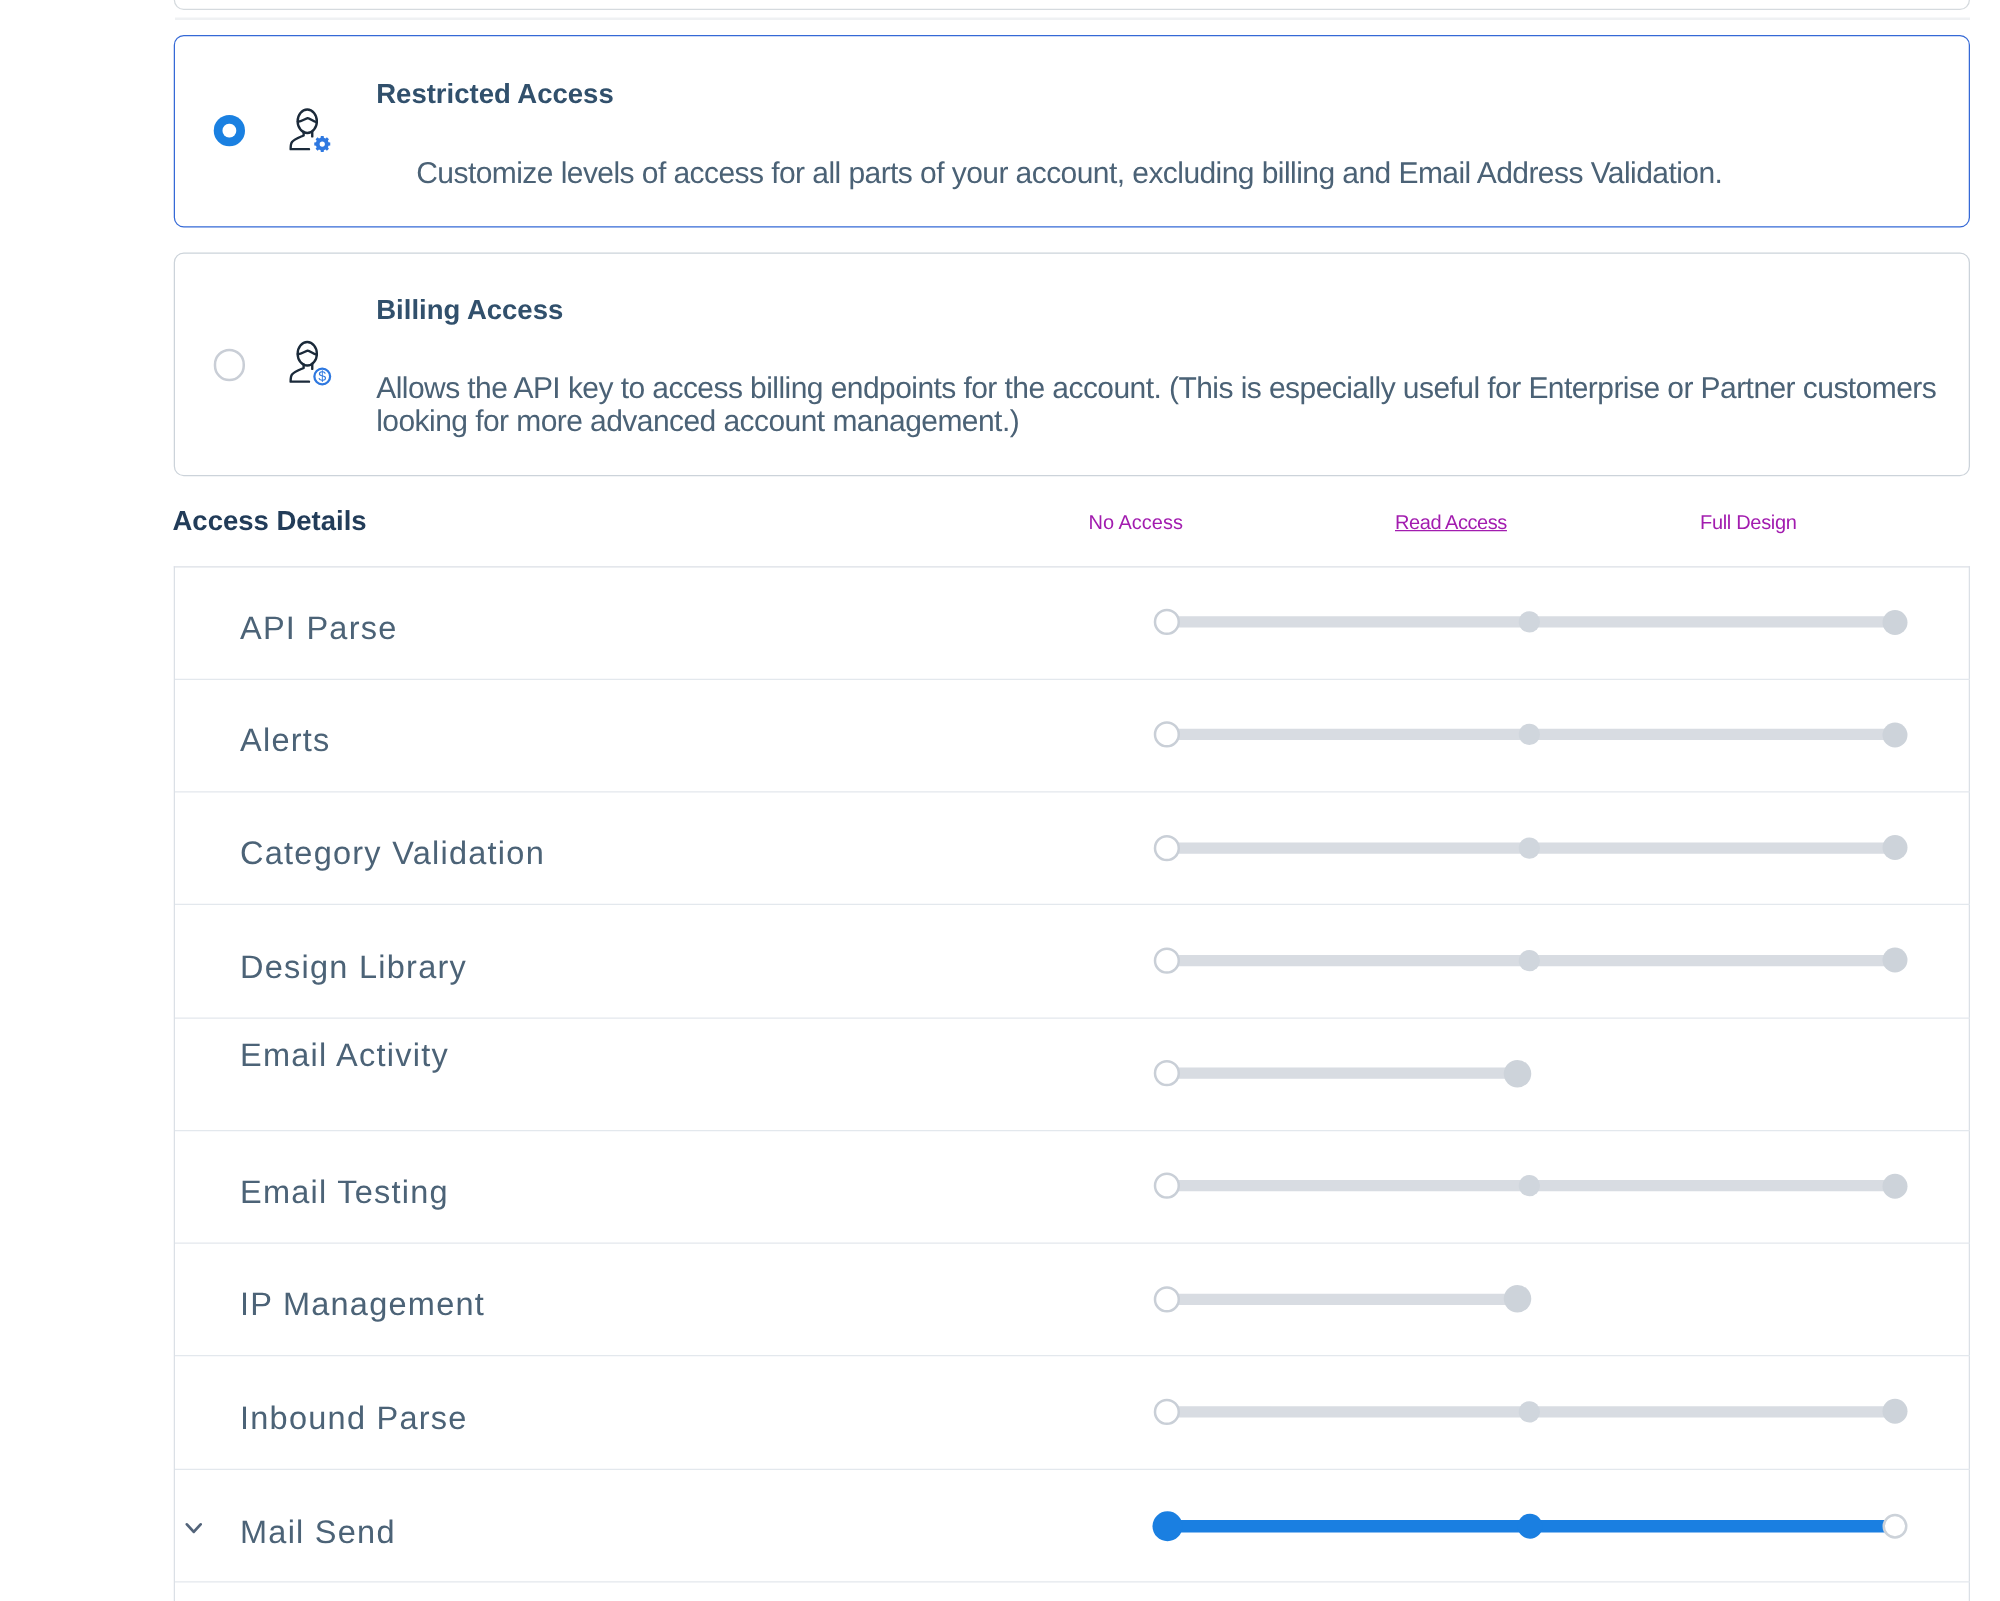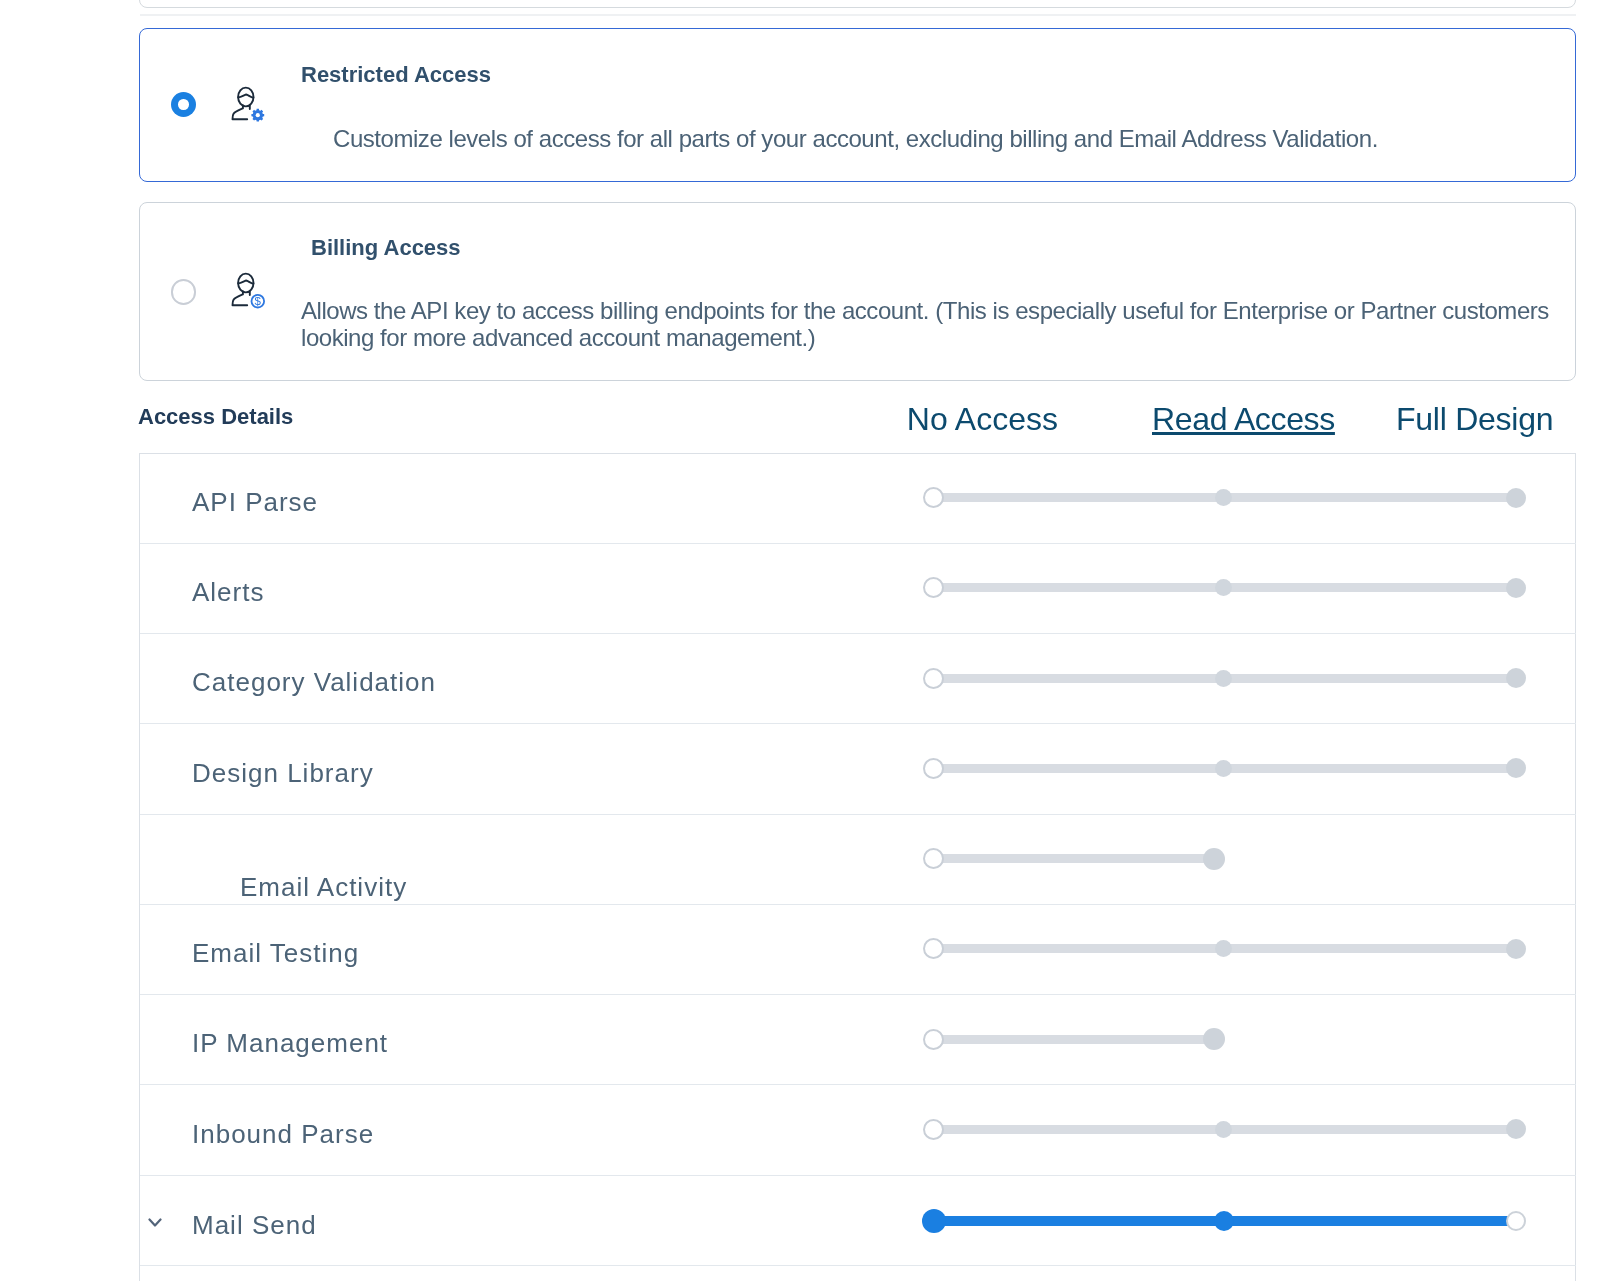--- a/index.html
+++ b/index.html
@@ -2,21 +2,21 @@
 <html><head>
 <meta charset="utf-8">
 <style>
   html,body{margin:0;padding:0;background:#ffffff;}
   body{width:1600px;height:1281px;font-family:"Liberation Sans", sans-serif;position:relative;overflow:hidden;}
   .abs{position:absolute;}
   .card{position:absolute;left:139px;width:1437px;background:#fff;border-radius:8px;box-sizing:border-box;}
   .dot{position:absolute;border-radius:50%;}
   .track{position:absolute;border-radius:5px;background:#d8dce2;}
   .lbl{position:absolute;left:192px;font-size:26px;line-height:26px;color:#4c6377;white-space:nowrap;letter-spacing:1.0px;}
-  .hdr{position:absolute;font-size:32px;line-height:24px;color:#0c4a6e;white-space:nowrap;margin-left:36px;}
+  .hdr{position:absolute;font-size:16px;line-height:24px;color:#a21caf;white-space:nowrap;}
   .rowline{position:absolute;left:140px;width:1436px;height:1px;background:#e3e8ed;}
 </style>
 </head>
 <body>
 
 <div class="card" style="top:-50px;height:58px;border:1.5px solid #d5dade;"></div>
 <div class="abs" style="left:140px;top:14px;width:1436px;height:2px;background:rgba(206,212,218,0.33);"></div>
 
 <div class="card" style="top:27.5px;height:154px;border:1.5px solid #3569d6;"></div>
 <div class="dot" style="left:170.6px;top:91.6px;width:25.6px;height:25.6px;background:#1a80e1;"></div>
@@ -41,21 +41,21 @@
 <svg class="abs" style="left:230px;top:272px;" width="38" height="38" viewBox="0 0 38 38">
   <g fill="none" stroke="#1b2a3a" stroke-width="1.9" stroke-linecap="round" stroke-linejoin="round">
     <ellipse cx="15.8" cy="11" rx="7.7" ry="9.4"></ellipse>
     <path d="M8.3,11.4 C11.4,11.2 14.2,8.9 16.1,8.5 C18.2,8.8 20.4,11.3 23.4,11.7"></path>
     <path d="M12.9,19.3 L12.9,22.4 C9.8,23.8 5.6,25.2 3.6,27.6 C2.6,28.9 2.5,30.5 2.5,33.3 L17.2,33.3"></path>
     <path d="M19.8,19.6 L19.8,23.1"></path>
   </g>
   <circle cx="27.8" cy="29.2" r="6.3" fill="#ffffff" stroke="#2e78e0" stroke-width="1.8"></circle>
   <text x="27.8" y="33.1" font-size="11.5" fill="#2e78e0" text-anchor="middle" font-family="Liberation Sans, sans-serif">$</text>
 </svg>
-<div class="abs" style="left:301px;top:237px;font-size:22px;line-height:22px;font-weight:bold;color:#31506c;margin-left:10px;">Billing Access</div>
+<div class="abs" style="left:301px;top:237px;font-size:22px;line-height:22px;font-weight:bold;color:#31506c;">Billing Access</div>
 <div class="abs" style="left:301px;top:297.4px;font-size:24px;line-height:27px;color:#4b6276;letter-spacing:-0.45px;white-space:nowrap;">Allows the API key to access billing endpoints for the account. (This is especially useful for Enterprise or Partner customers<br>looking for more advanced account management.)</div>
 
 <div class="abs" style="left:138px;top:406px;font-size:22px;line-height:22px;font-weight:bold;color:#223c59;">Access Details</div>
 <div class="hdr" style="left:870.8px;top:407px;">No Access</div>
 <div class="hdr" style="left:1116px;top:407px;letter-spacing:-0.35px;text-decoration:underline;">Read Access</div>
 <div class="hdr" style="left:1360px;top:407px;letter-spacing:-0.25px;">Full Design</div>
 
 <div class="abs" style="left:139px;top:452.5px;width:1437px;height:830px;border:1.5px solid #dbe0e6;border-bottom:none;box-sizing:border-box;"></div>
 
 <div class="rowline" style="top:542.75px;"></div>
@@ -65,21 +65,21 @@
 <div class="rowline" style="top:903.75px;"></div>
 <div class="rowline" style="top:994px;"></div>
 <div class="rowline" style="top:1084.25px;"></div>
 <div class="rowline" style="top:1174.5px;"></div>
 <div class="rowline" style="top:1264.75px;"></div>
 
 <div class="lbl" style="top:488.75px;">API Parse</div>
 <div class="lbl" style="top:579px;">Alerts</div>
 <div class="lbl" style="top:669.25px;">Category Validation</div>
 <div class="lbl" style="top:759.5px;">Design Library</div>
-<div class="lbl" style="top:874px;margin-left:48px;">Email Activity</div>
+<div class="lbl" style="top:831px;">Email Activity</div>
 <div class="lbl" style="top:940px;">Email Testing</div>
 <div class="lbl" style="top:1030.25px;">IP Management</div>
 <div class="lbl" style="top:1120.5px;">Inbound Parse</div>
 <div class="lbl" style="top:1211.5px;">Mail Send</div>
 
 <svg class="abs" style="left:147.5px;top:1217.5px;" width="14" height="10" viewBox="0 0 14 10">
   <path d="M1.5,1.5 L7,7.5 L12.5,1.5" fill="none" stroke="#53647a" stroke-width="2.2" stroke-linecap="round" stroke-linejoin="round"></path>
 </svg>
 
 <div class="track" style="left:926px;top:493.1px;width:598px;height:9px;"></div>

